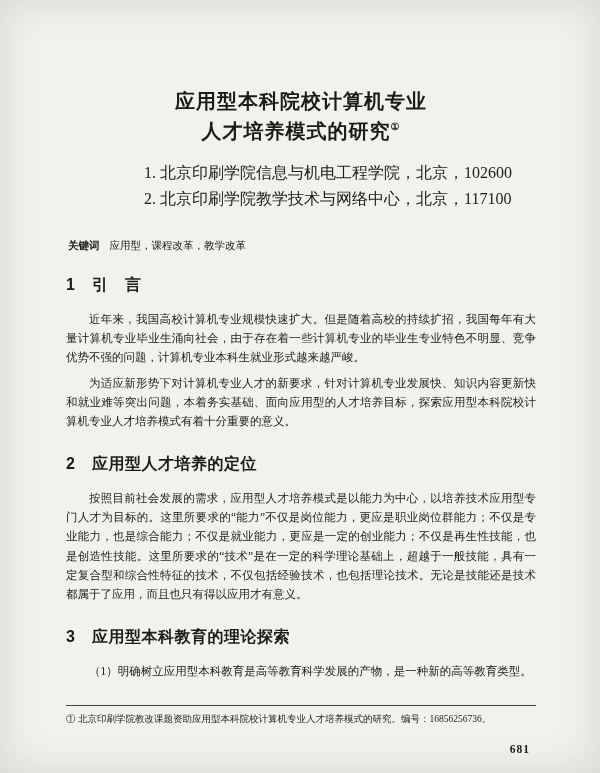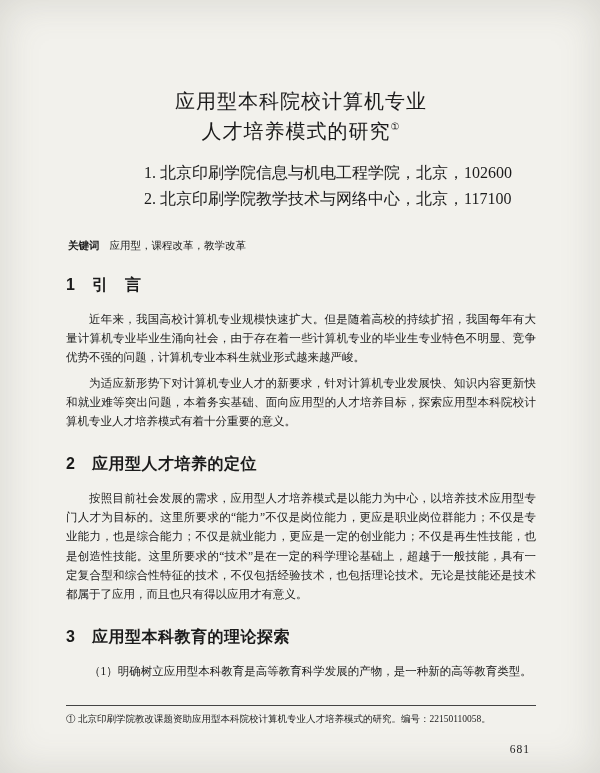--- a/index.html
+++ b/index.html
@@ -11,21 +11,21 @@
     position:relative;
     box-sizing:border-box;
     padding:86px 64px 26px 66px;
     color:#1b1b1b;
     font-family:"Liberation Serif", serif;
     overflow:hidden;
   }
   .title{
     text-align:center;
     font-size:20px;
-    font-weight:normal;
+    font-weight:bold;
     line-height:1.5;
     letter-spacing:1px;
     margin:0 0 14px 0;
   }
   .title sup{font-size:10px;}
   .authors{
     text-align:center;
     font-size:11.5px;
     margin:0 0 8px 0;
     letter-spacing:1px;
@@ -75,20 +75,21 @@
     padding-top:6px;
     font-size:9.5px;
     line-height:1.6;
     text-align:justify;
   }
   .page-number{
     position:absolute;
     right:70px;bottom:18px;
     font-size:11.5px;
     letter-spacing:1px;
+    font-weight:bold;
   }
 </style>
 </head>
 <body>
 
 <div class="scan-page">
 
   <h1 class="title">
     <span>应用型本科院校计算机专业</span><br>
     <span>人才培养模式的研究</span><sup>①</sup>
@@ -110,18 +111,18 @@
   <p class="para">为适应新形势下对计算机专业人才的新要求，针对计算机专业发展快、知识内容更新快和就业难等突出问题，本着务实基础、面向应用型的人才培养目标，探索应用型本科院校计算机专业人才培养模式有着十分重要的意义。</p>
 
   <h2 class="sec-heading">2　应用型人才培养的定位</h2>
   <p class="para">按照目前社会发展的需求，应用型人才培养模式是以能力为中心，以培养技术应用型专门人才为目标的。这里所要求的“能力”不仅是岗位能力，更应是职业岗位群能力；不仅是专业能力，也是综合能力；不仅是就业能力，更应是一定的创业能力；不仅是再生性技能，也是创造性技能。这里所要求的“技术”是在一定的科学理论基础上，超越于一般技能，具有一定复合型和综合性特征的技术，不仅包括经验技术，也包括理论技术。无论是技能还是技术都属于了应用，而且也只有得以应用才有意义。</p>
 
   <h2 class="sec-heading">3　应用型本科教育的理论探索</h2>
   <p class="para">（1）明确树立应用型本科教育是高等教育科学发展的产物，是一种新的高等教育类型。</p>
 
   <div class="footnote">
     <span>①</span>
-    <span>北京印刷学院教改课题资助应用型本科院校计算机专业人才培养模式的研究。编号：22150110058。</span>
+    <span>北京印刷学院教改课题资助应用型本科院校计算机专业人才培养模式的研究。编号：16856256736。</span>
   </div>
 
   <div class="page-number">681</div>
 
 </div>
 
 </body></html>

